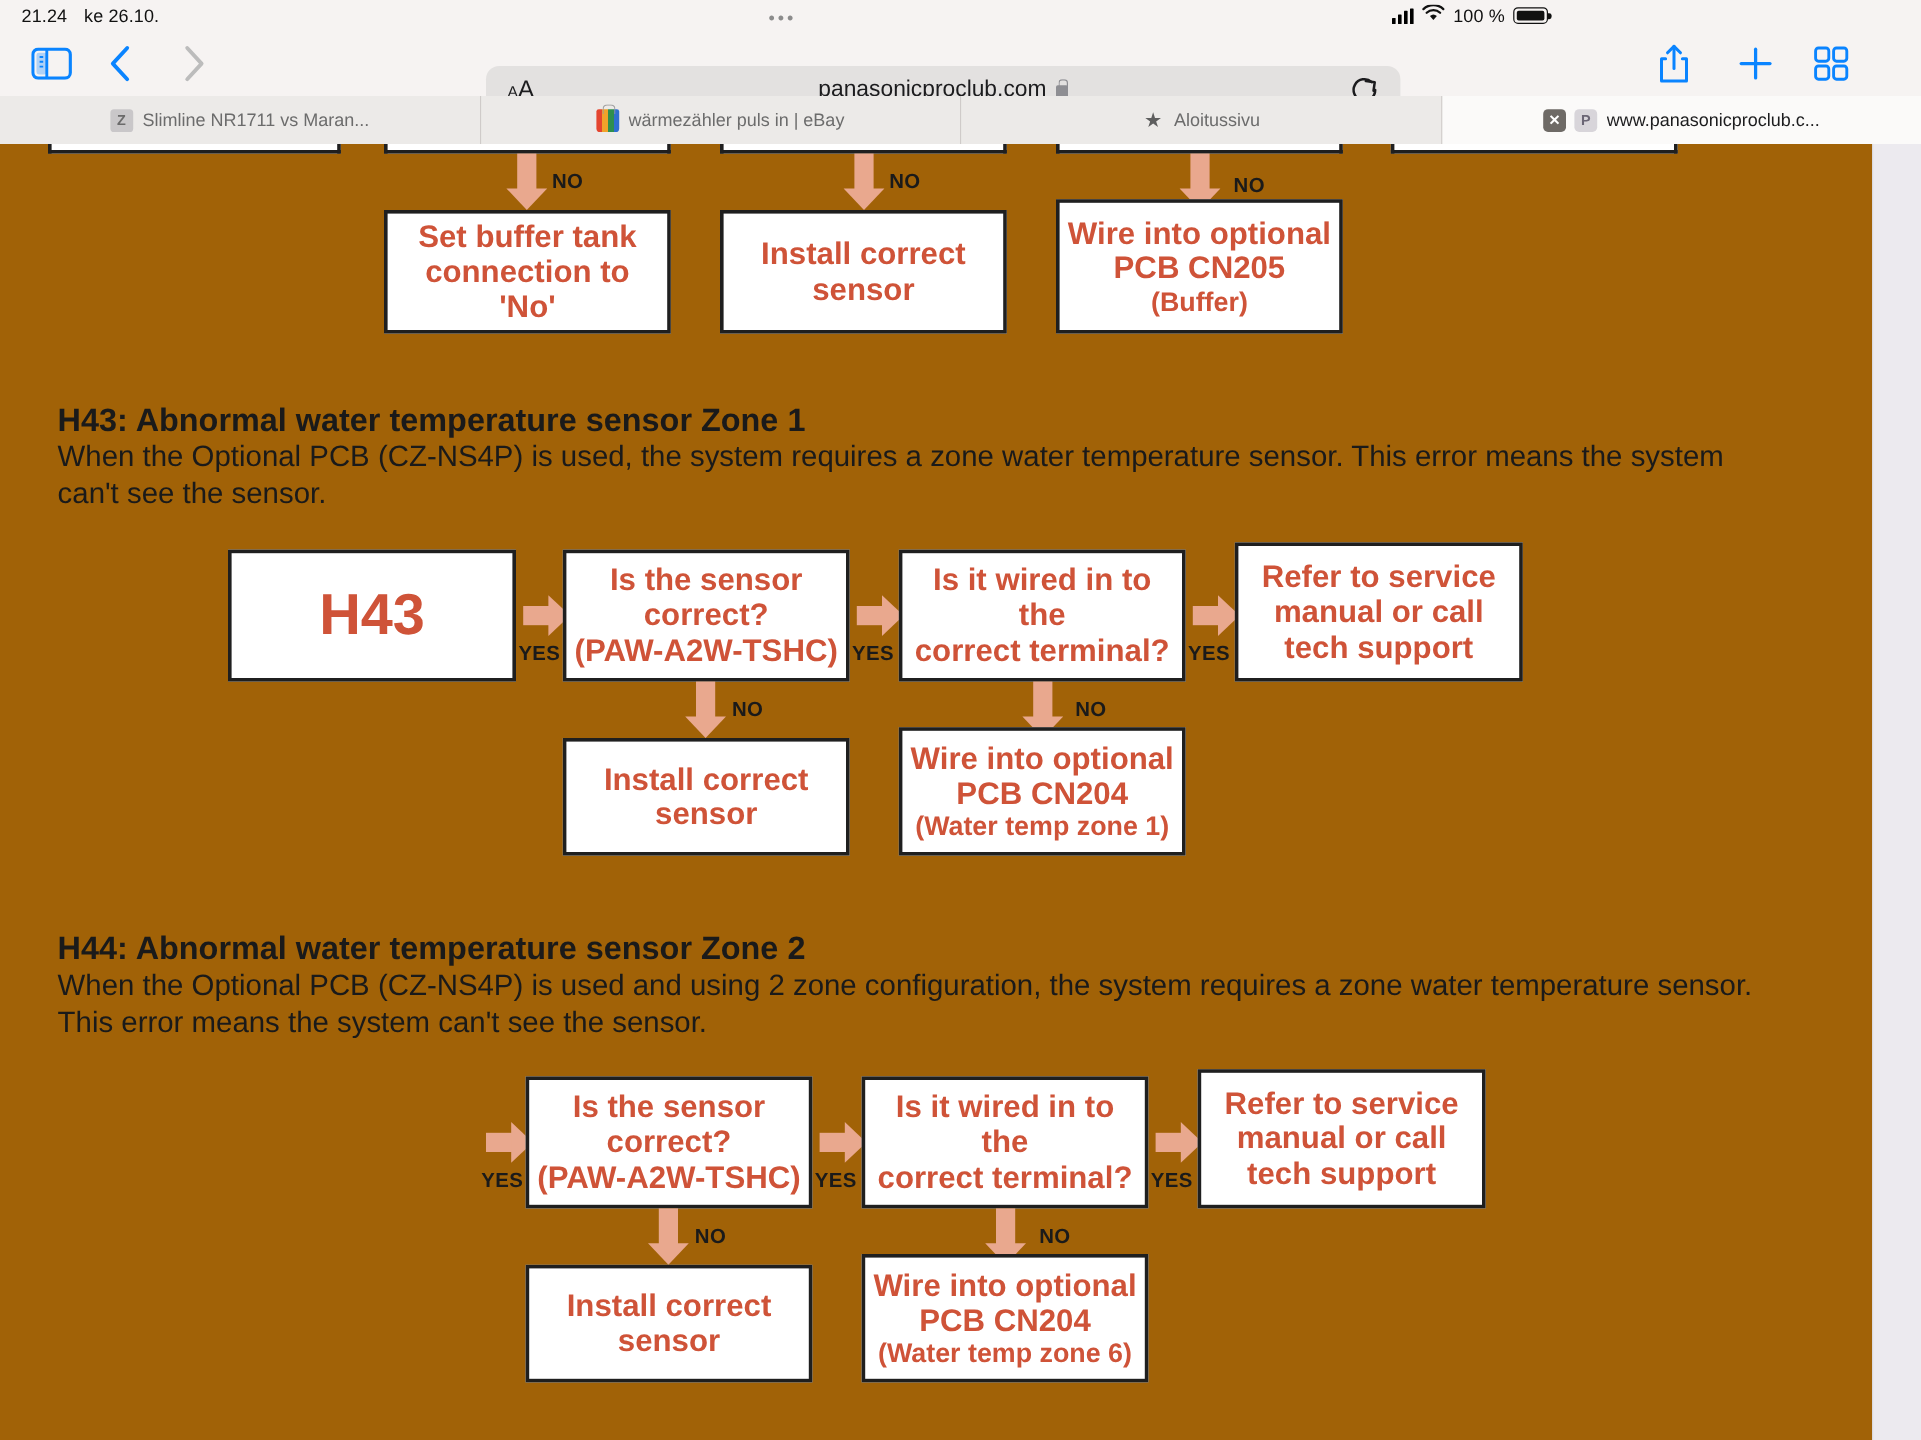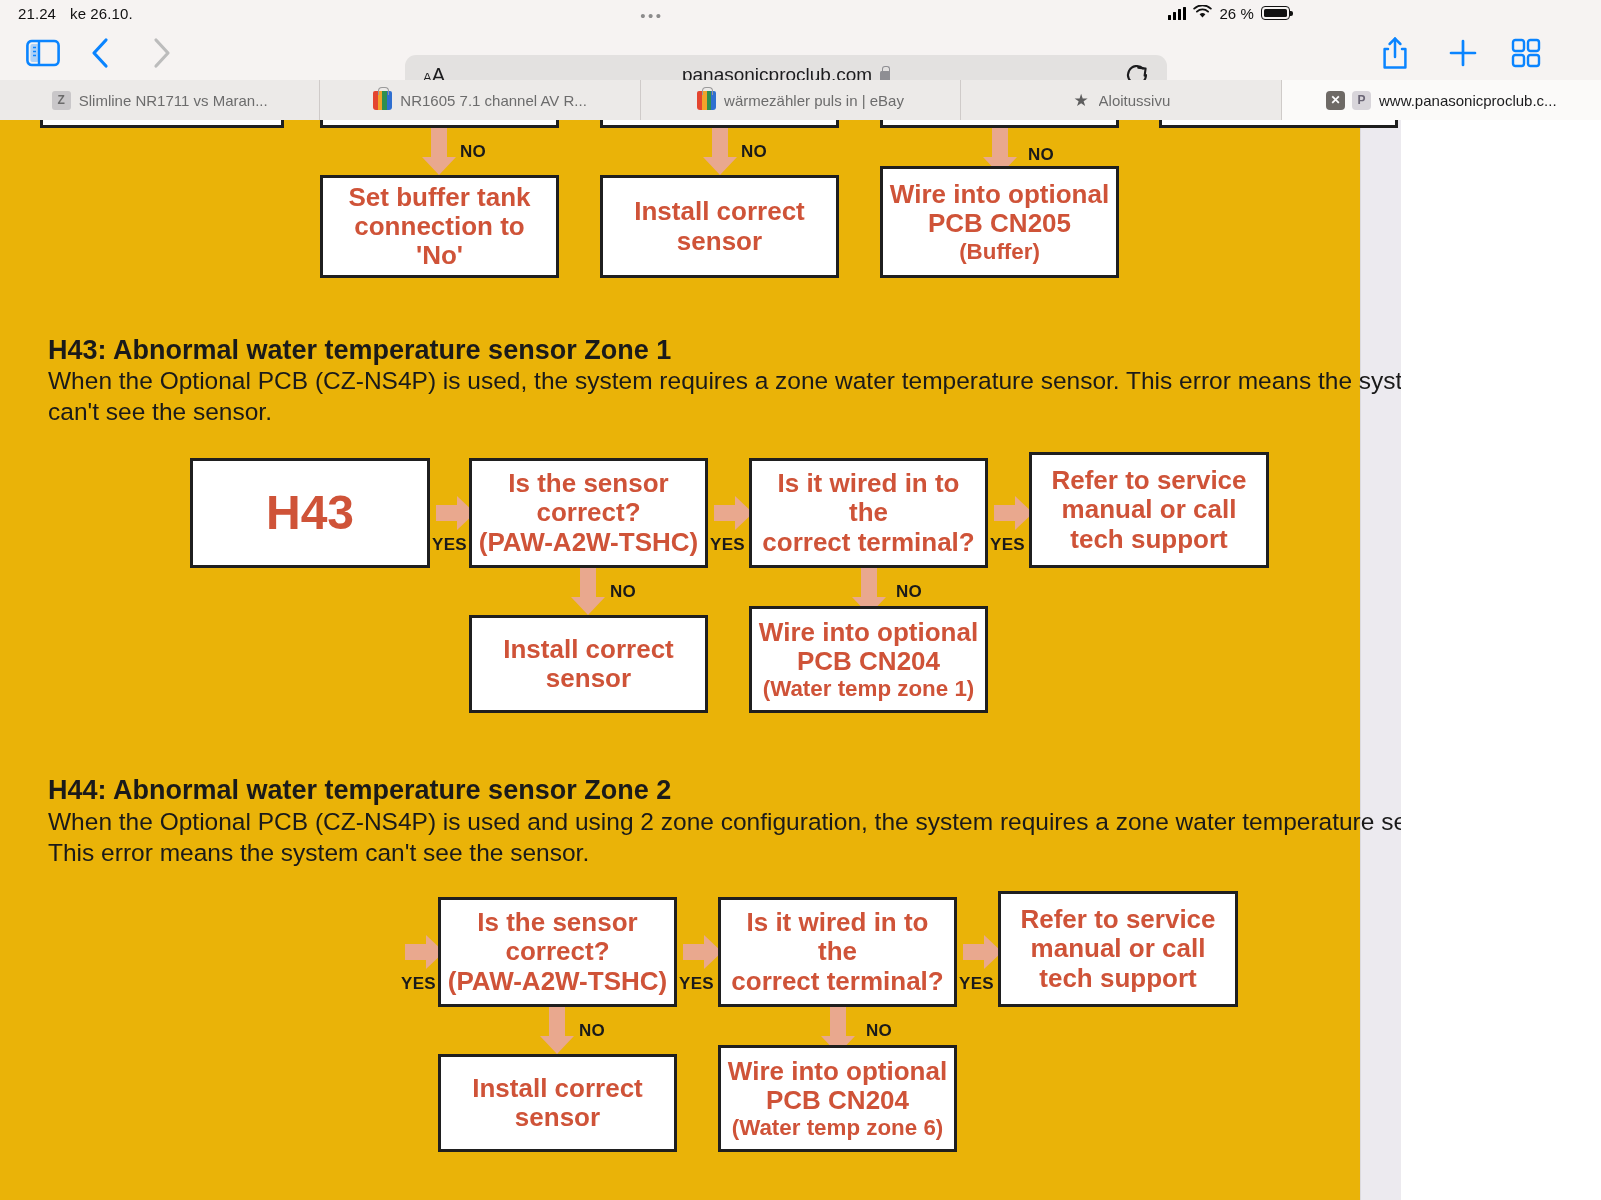--- a/index.html
+++ b/index.html
@@ -97,22 +97,22 @@
   .fav-bag { background: linear-gradient(90deg,#e4452f 0 25%, #f0a32a 25% 50%, #2f8f4e 50% 75%, #2f6fd0 75% 100%); border-radius: 2px 2px 3px 3px; }
   .fav-bag::before { content:""; position:absolute; left:5px; top:-4px; width:9px; height:7px; border:1.6px solid #9a9a9a; border-bottom:none; border-radius:4px 4px 0 0;}
   .fav-info { background: #f2f1ef; border: 1px solid #c8c5c2; font-size: 7px; font-weight: 700; color: #c0392b; text-align: center; line-height: 17px; }
   .fav-star { color: #5e5e5e; font-size: 17px; line-height: 19px; text-align: center; background: none; }
   .fav-x { background: #6e6a66; color: #fff; font-size: 12px; font-weight: 600; text-align: center; line-height: 19px; border-radius: 4px; }
   .fav-p { background: #d8d5da; color: #6b6675; font-size: 12px; font-weight: 600; text-align: center; line-height: 19px; border-radius: 4px; }
   .tab-icons { display: flex; gap: 7px; align-items: center; }
 
   
   #page {
-    position: absolute; left: 0; top: 120px; width: 1401px; height: 1080px;
-    background: #eab308; overflow: hidden;
+    position: absolute; left: 0; top: 120px; width: 1601px; height: 1080px;
+    background: #a16207; overflow: hidden;
   }
   #page-margin-right {
     position: absolute; right: 0; top: 0; width: 41px; height: 1080px;
     background: #eceaef; border-left: 1px solid #dcdade;
   }
 
   .section-title {
     position: absolute; font-size: 27px; font-weight: 700; color: #1a1a1a;
     white-space: nowrap;
   }
@@ -174,21 +174,21 @@
           <i></i>
           <i></i>
         </span>
       <span>
         <svg width="19" height="14" viewBox="0 0 19 14">
           <path d="M9.5 12.6 L6.6 9.3 a4.4 4.4 0 0 1 5.8 0 Z" fill="#111"></path>
           <path d="M3.9 6.6 a8.2 8.2 0 0 1 11.2 0" stroke="#111" stroke-width="1.9" fill="none" stroke-linecap="round"></path>
           <path d="M1.2 3.6 a12.2 12.2 0 0 1 16.6 0" stroke="#111" stroke-width="1.9" fill="none" stroke-linecap="round"></path>
         </svg>
       </span>
-      <span id="status-pct">26 %</span>
+      <span id="status-pct">100 %</span>
       <span class="batt">
           <span></span>
         </span>
     </div>
   </div>
 
   <div id="toolbar">
     <span class="tb-icon" id="sidebar-toggle">
       <svg width="34" height="27" viewBox="0 0 34 27">
         <rect x="1.4" y="1.4" width="31.2" height="24.2" rx="4.5" stroke="#0a84ff" stroke-width="2.6" fill="none"></rect>
@@ -248,24 +248,20 @@
     </span>
   </div>
 
   <div id="tab-bar">
     <div class="tab">
       <span class="favicon fav-z">Z</span>
       <span class="tab-label">Slimline NR1711 vs Maran...</span>
     </div>
     <div class="tab">
       <span class="favicon fav-bag"></span>
-      <span class="tab-label">NR1605 7.1 channel AV R...</span>
-    </div>
-    <div class="tab">
-      <span class="favicon fav-bag"></span>
       <span class="tab-label">wärmezähler puls in | eBay</span>
     </div>
     <div class="tab">
       <span class="favicon fav-star">★</span>
       <span class="tab-label">Aloitussivu</span>
     </div>
     <div class="tab active">
       <span class="tab-icons">
         <span class="favicon fav-x">✕</span>
         <span class="favicon fav-p">P</span>

